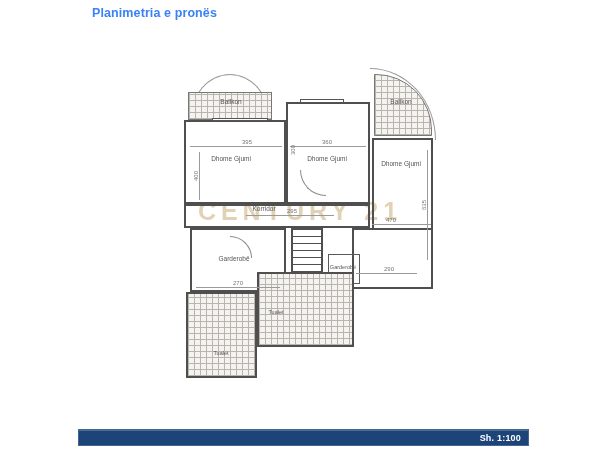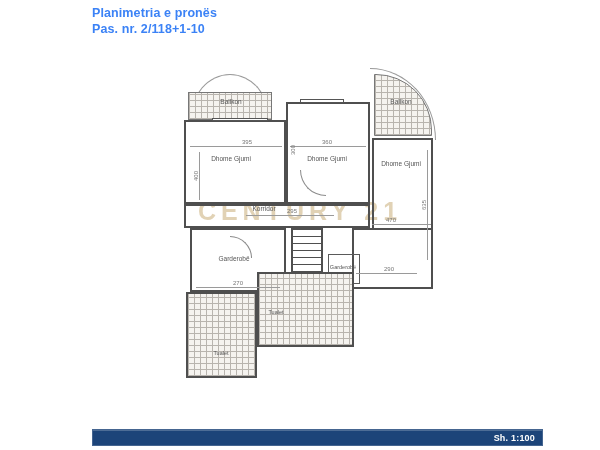--- a/index.html
+++ b/index.html
@@ -34,32 +34,31 @@
   .arc1{border:none;border-left:1px solid #8a8a8a;border-bottom:1px solid #8a8a8a;border-radius:0 0 0 100%;}
   .arc2{border:none;border-right:1px solid #8a8a8a;border-top:1px solid #8a8a8a;border-radius:0 100% 0 0;}
   .balc-arc{border:1px solid #999;border-bottom:none;background:transparent;}
   .rlabel{position:absolute;font-size:6.5px;color:#555;white-space:nowrap;
     transform:translate(-50%,-50%);}
   .dim{position:absolute;font-size:6px;color:#777;white-space:nowrap;
     transform:translate(-50%,-50%);}
   .dim.v{transform:translate(-50%,-50%) rotate(-90deg);}
   .dimline{position:absolute;background:#9a9a9a;}
   
-  .footer-bar{position:absolute;left:92px;top:429px;width:451px;height:17px;
+  .footer-bar{position:absolute;left:78px;top:429px;width:451px;height:17px;
     background:#1c4479;box-sizing:border-box;border:1px solid #456590;
     box-shadow:inset 0 1px 0 rgba(255,255,255,.22);
     display:flex;align-items:center;justify-content:flex-end;padding-right:7px;}
   .footer-bar span{color:#ffffff;font-size:9px;font-weight:600;letter-spacing:.2px;}
 </style>
 </head>
 <body>
 
 <div class="title">
   <div>Planimetria e pronës</div>
-  <div>Pas. nr. 2/118+1-10</div>
 </div>
 
 <div class="wm">
   <div class="brand">CENTURY 21</div>
 </div>
 
 <div class="plan">
 
   <div class="sh balc-arc" style="left:190px;top:74px;width:80px;height:46px;border-radius:40px 40px 0 0 / 46px 46px 0 0;"></div>
   <div class="sh hatch" style="left:188px;top:92px;width:84px;height:28px;"></div>

